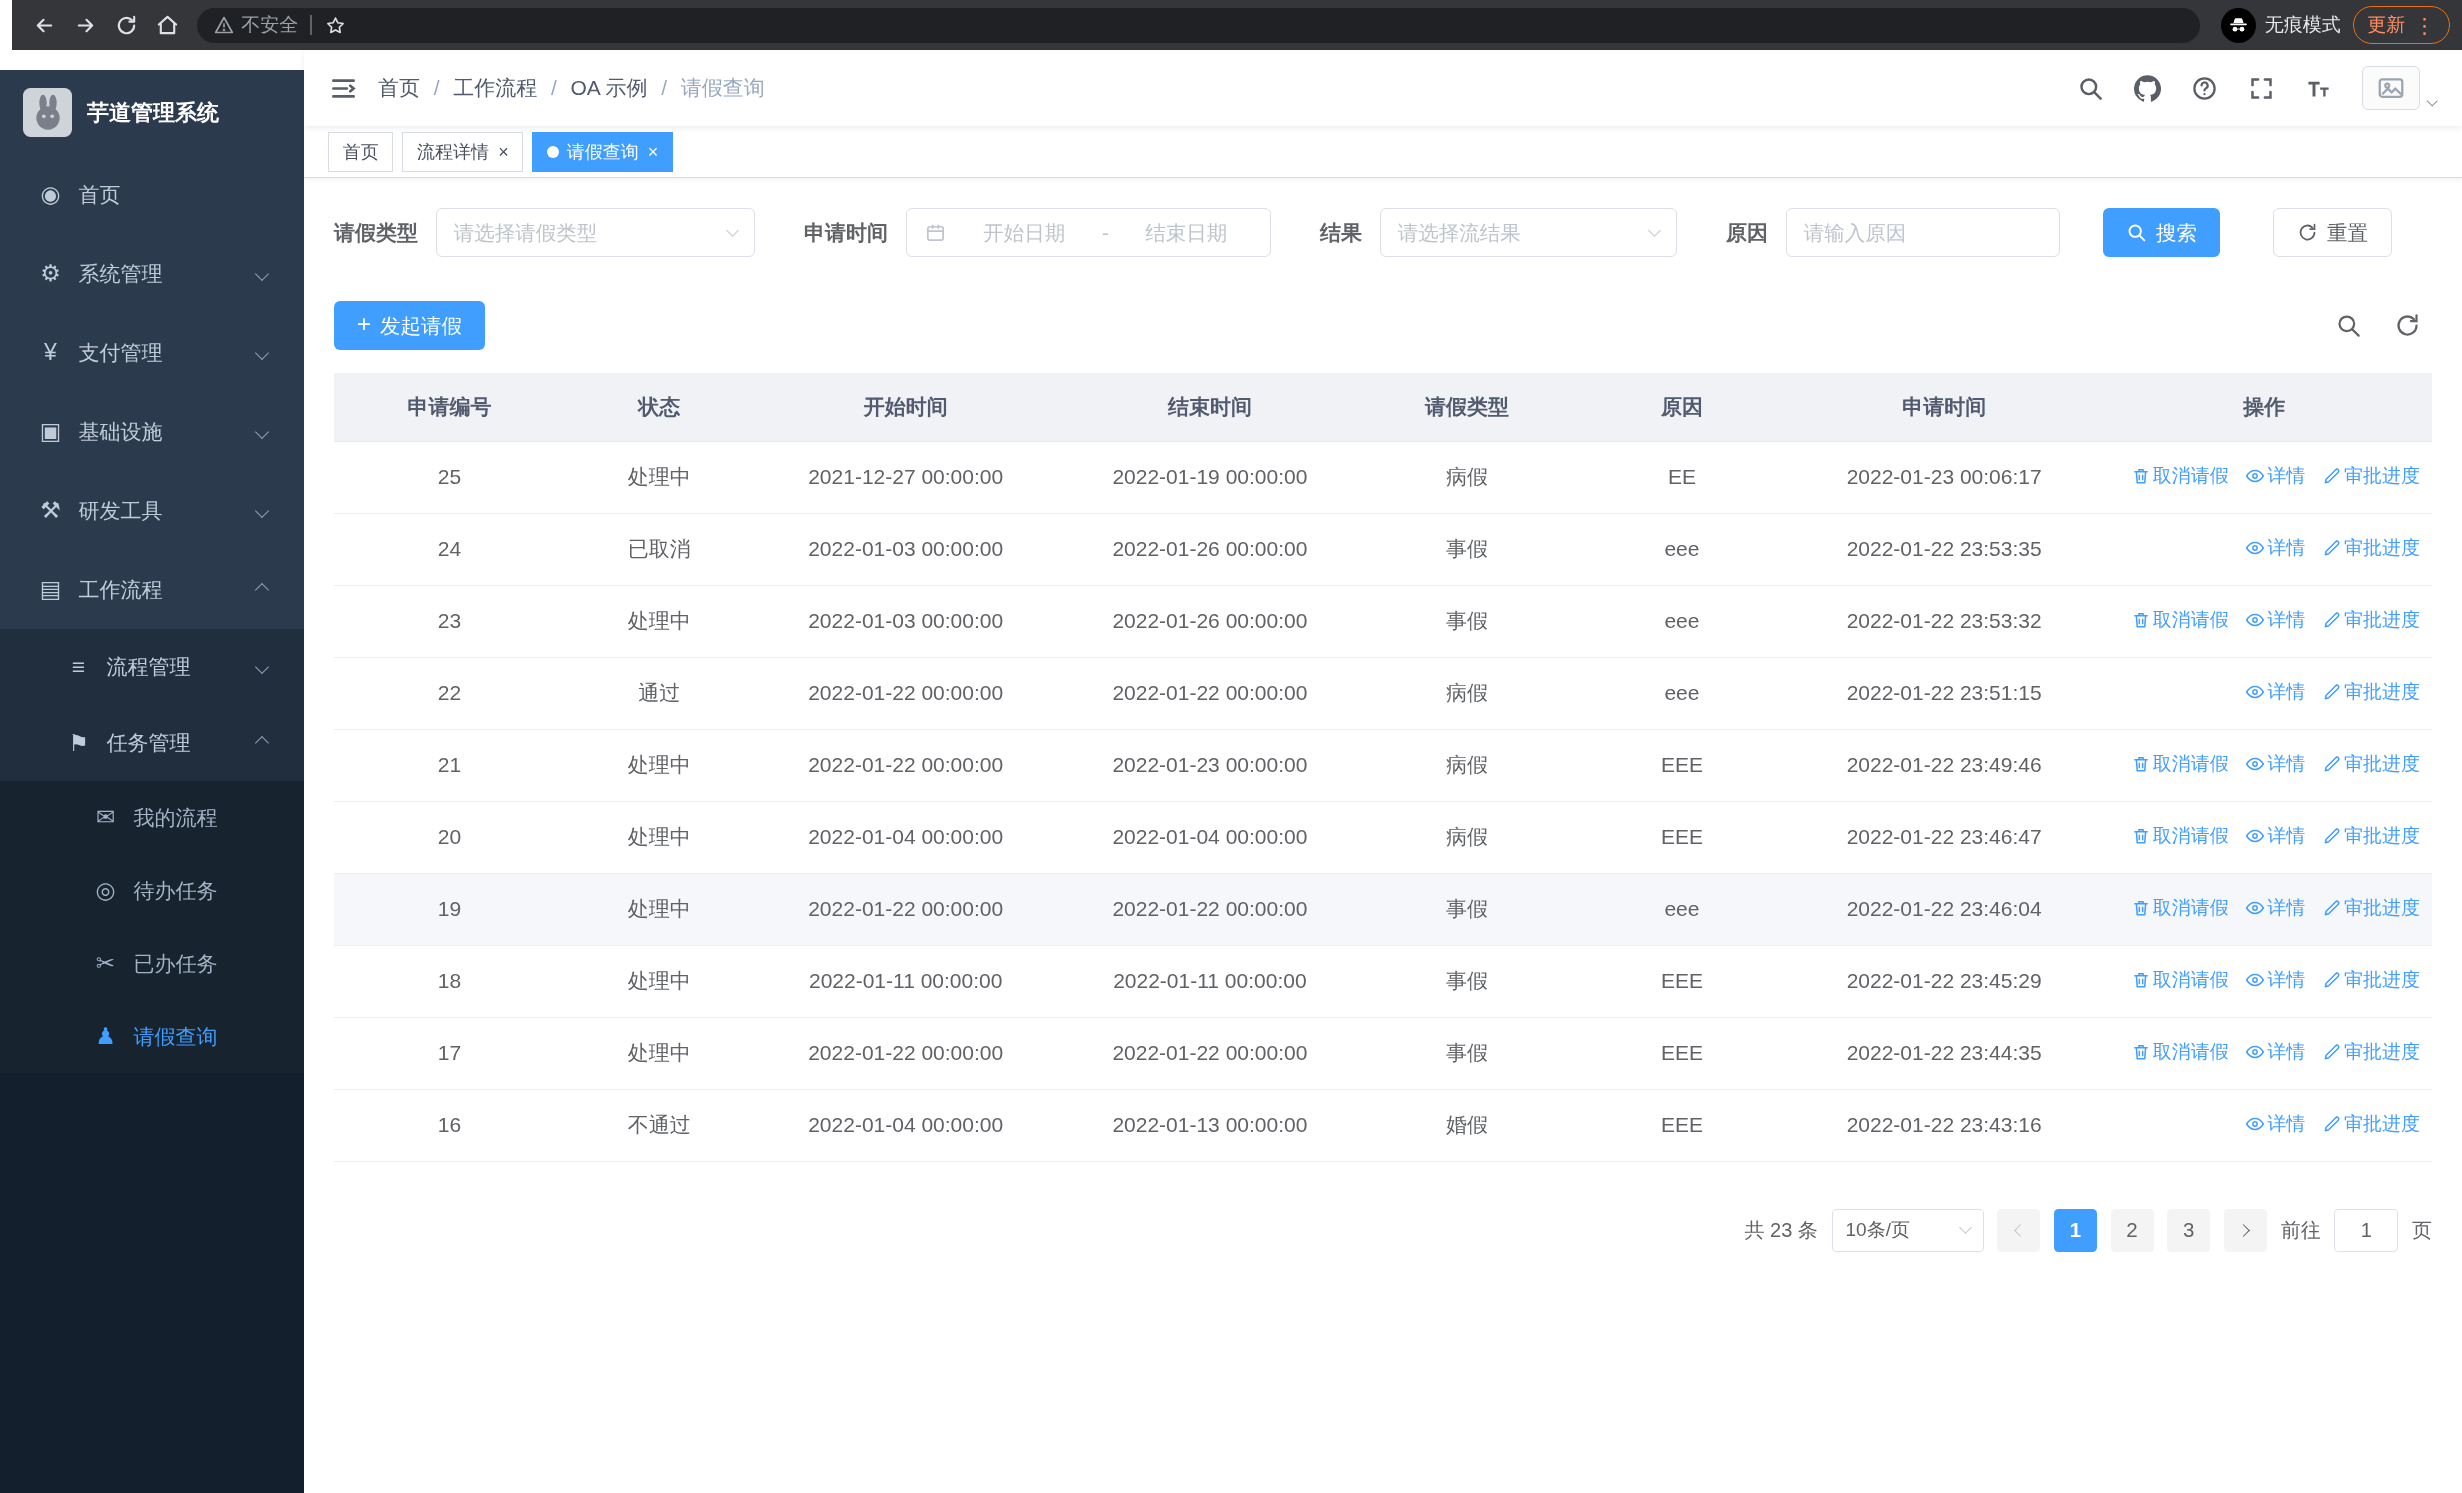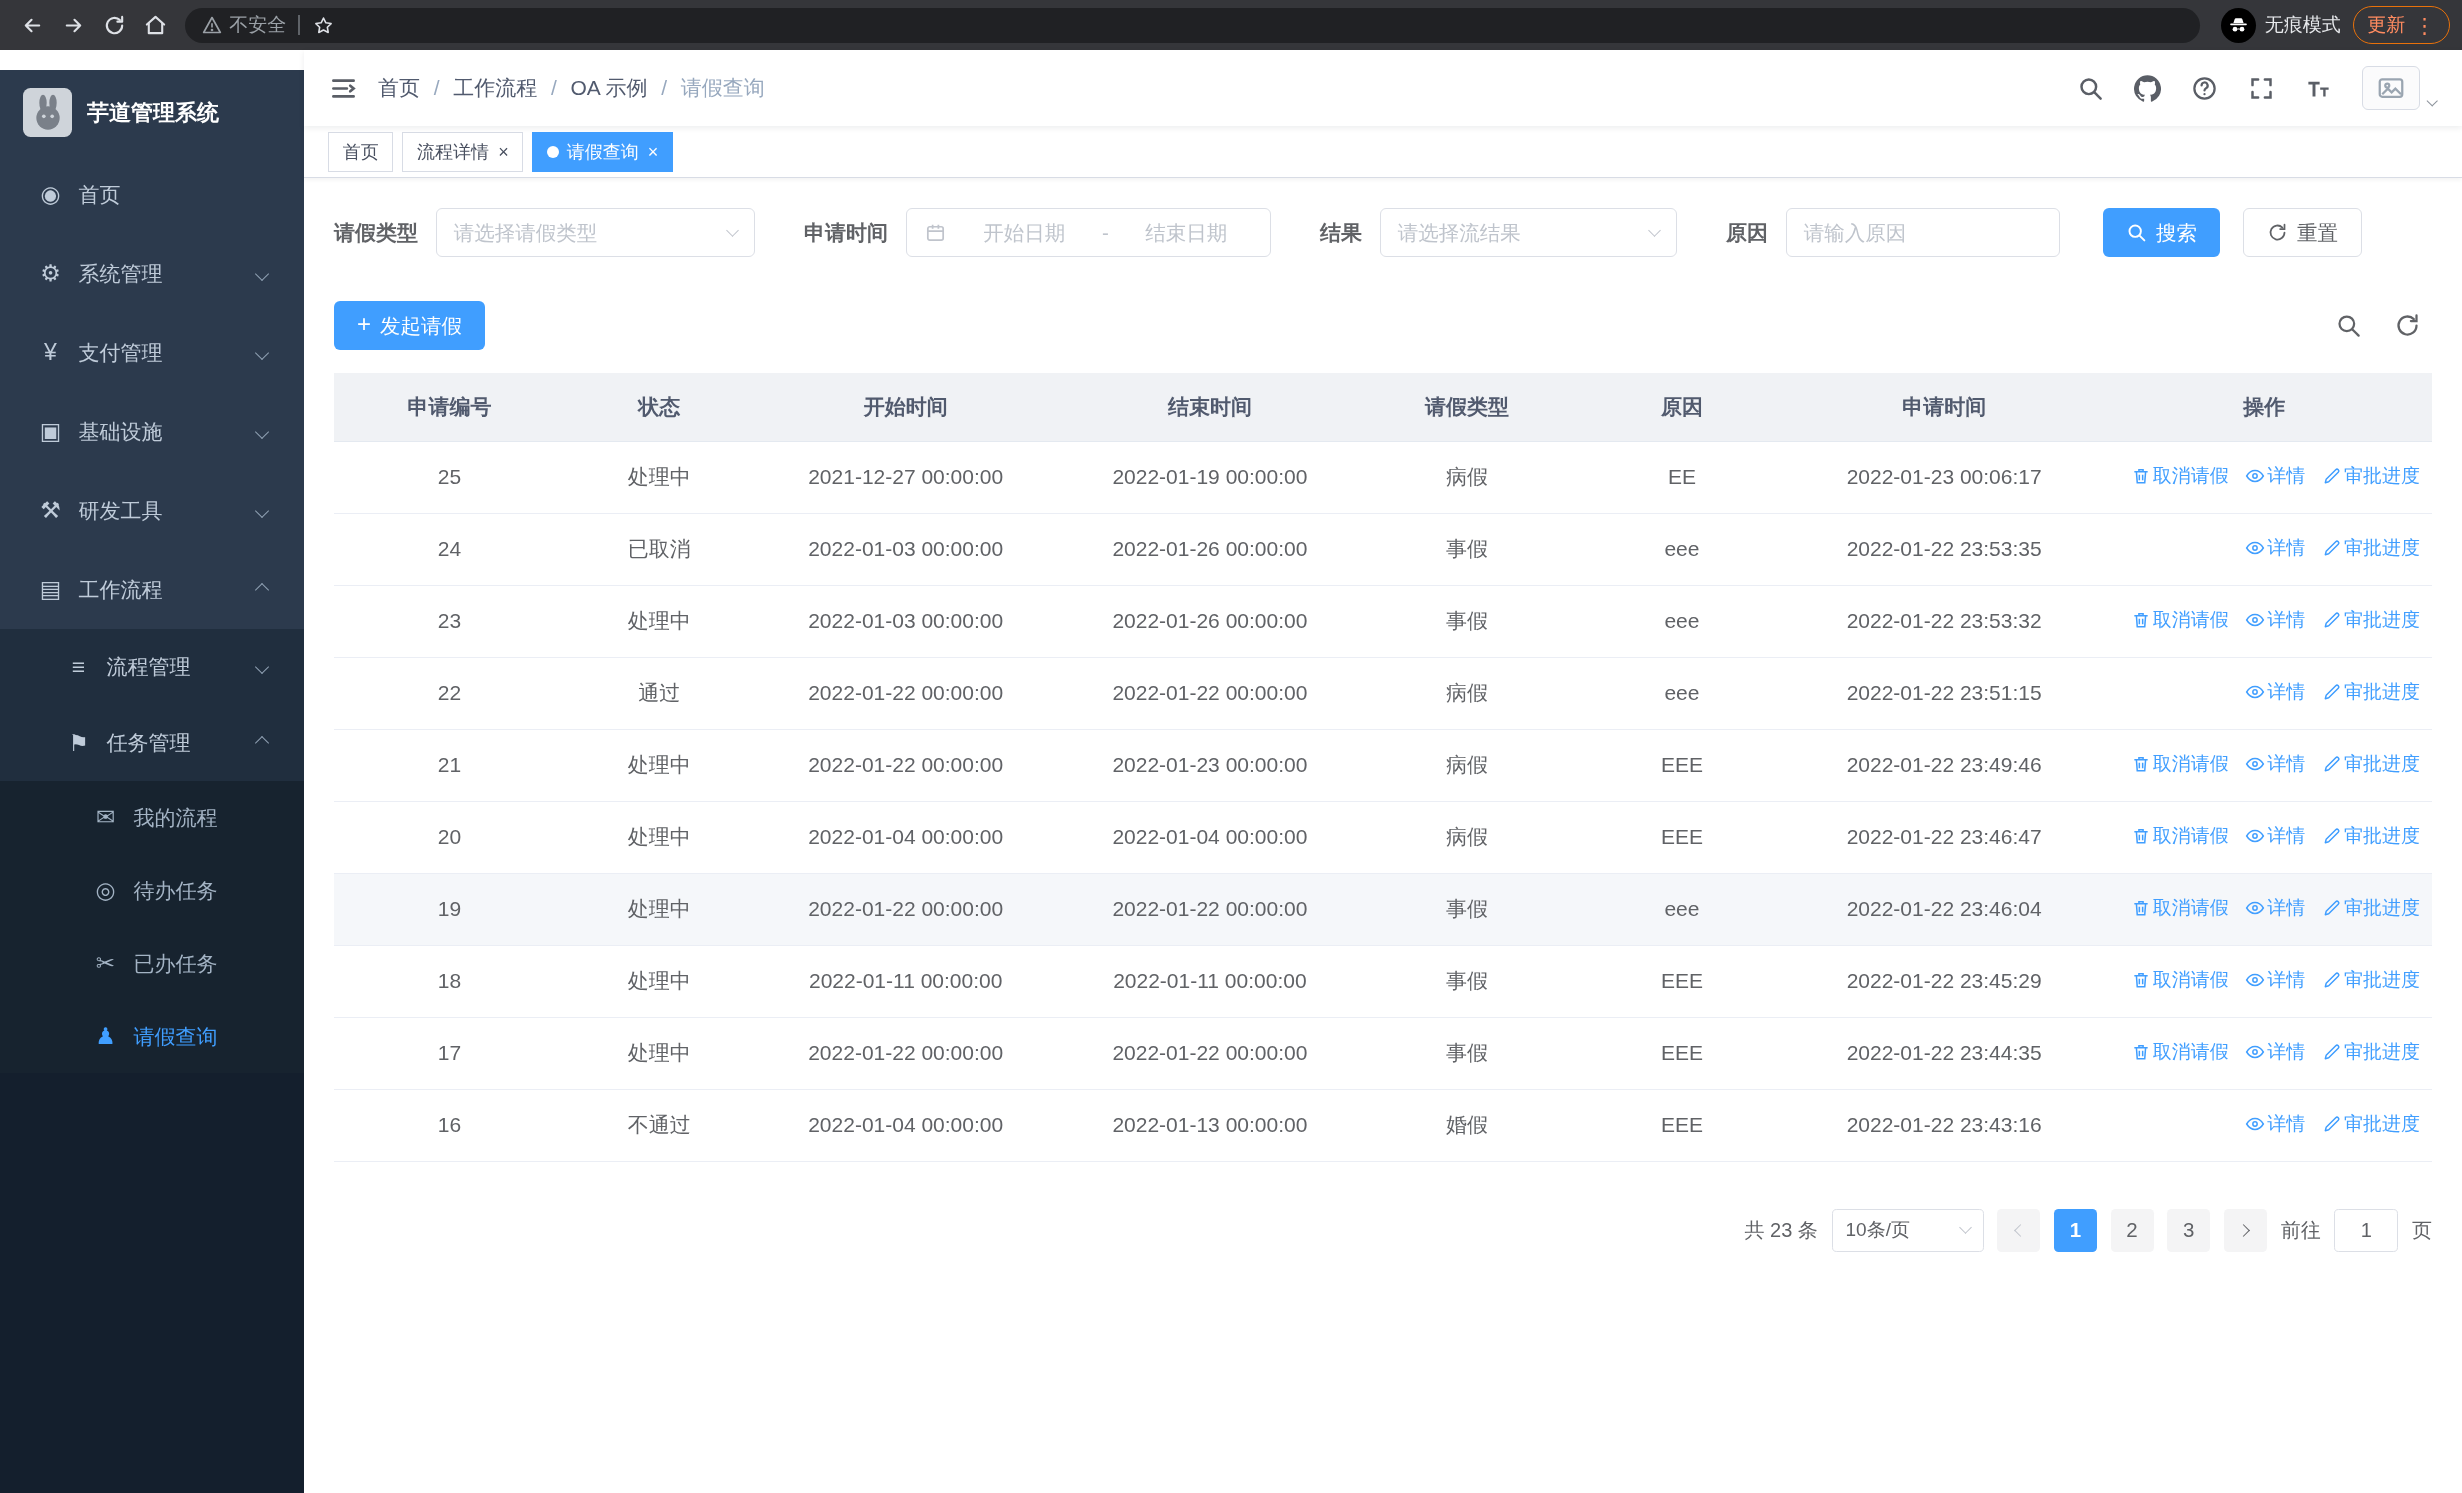--- a/index.html
+++ b/index.html
@@ -2,21 +2,21 @@
 <html style="font-size:12px"><head>
 <meta charset="utf-8">
 <style>
   * { margin:0; padding:0; box-sizing:border-box; }
   html,body { width:2462px; height:1494px; }
   body { font-family:"Liberation Sans","DejaVu Sans",sans-serif; background:#fff; overflow:hidden; color:#606266; }
   button,input { font-family:inherit; }
   svg { display:block; }
 
   
-  .chrome { height:50px; background:#35363a; display:flex; align-items:center; padding:0 12px; }
+  .chrome { height:50px; background:#35363a; display:flex; align-items:center; padding:0 12px;margin-left:12px; }
   .nav-ic { width:41px; height:41px; display:flex; align-items:center; justify-content:center; color:#dee1e6; border-radius:50%; cursor:pointer; flex:0 0 auto; }
   .nav-ic svg { width:23px; height:23px; }
   .addr { flex:1; height:35px; background:#202124; border-radius:18px; display:flex; align-items:center; padding:0 16.7px; margin:0 9px; color:#e8eaed; font-size:19px; min-width:0; }
   .warn { color:#9aa0a6; display:flex; align-items:center; gap:7.6px; margin-right:12px; cursor:pointer; }
   .warn svg { width:20px; height:20px; }
   .addr-sep { width:1.5px; height:20px; background:#5f6368; margin-right:13.7px; }
   .url { flex:1; white-space:nowrap; overflow:hidden; }
   .star { color:#dee1e6; cursor:pointer; } .star svg { width:21px; height:21px; }
   .incog { display:flex; align-items:center; gap:9px; color:#e8eaed; font-size:19px; margin:0 12px; flex:0 0 auto; }
   .incog-badge { width:35px; height:35px; border-radius:50%; background:#000; display:flex; align-items:center; justify-content:center; }
@@ -75,21 +75,21 @@
   .f-label { font-size:21px; font-weight:600; color:#606266; margin-right:18px; white-space:nowrap; }
   .control { height:49px; border:1.5px solid #dcdfe6; border-radius:6px; background:#fff; display:flex; align-items:center; padding:0 16.7px; font-size:20.5px; cursor:pointer; }
   .placeholder { color:#bfc4cc; white-space:nowrap; }
   .sel { justify-content:space-between; }
   .sel-caret { width:9px; height:9px; border-width:1.9px; color:#c0c4cc; margin-top:-4.6px; }
   .range { gap:10.6px; }
   .range .grow { flex:1; text-align:center;font-family:Liberation Serif, serif; }
   .range-sep { color:#bfc4cc; }
   .cal { color:#c0c4cc; } .cal svg { width:23px; height:23px; }
   .w420{width:319px;text-align:right;} .w480{width:365px;} .w390{width:297px;} .w360{width:274px;}
-  .ml64{margin-left:49px;} .ml56{margin-left:43px;} .ml44{margin-left:23px;}
+  .ml64{margin-left:49px;} .ml56{margin-left:43px;} .ml44{margin-left:53px;}
 
   .btn { height:49px; border-radius:6px; display:inline-flex; align-items:center; justify-content:center; gap:9px; font-size:20.5px; padding:0 23px; cursor:pointer; border:none; white-space:nowrap; }
   .btn-primary { background:#409eff; color:#fff; }
   .btn-plain { background:#fff; border:1.5px solid #dcdfe6; color:#606266; }
   .b-ic svg { width:21px; height:21px; }
   .plus { font-size:24px; line-height:1; margin-top:-3px; }
 
   .toolbar { margin-top:44px; display:flex; align-items:center; }
   .tool-icons { margin-left:auto; display:flex; align-items:center; gap:32px; color:#606266; padding-right:10.6px; }
   .tool-ic { cursor:pointer; } .tool-ic svg { width:27px; height:27px; }

